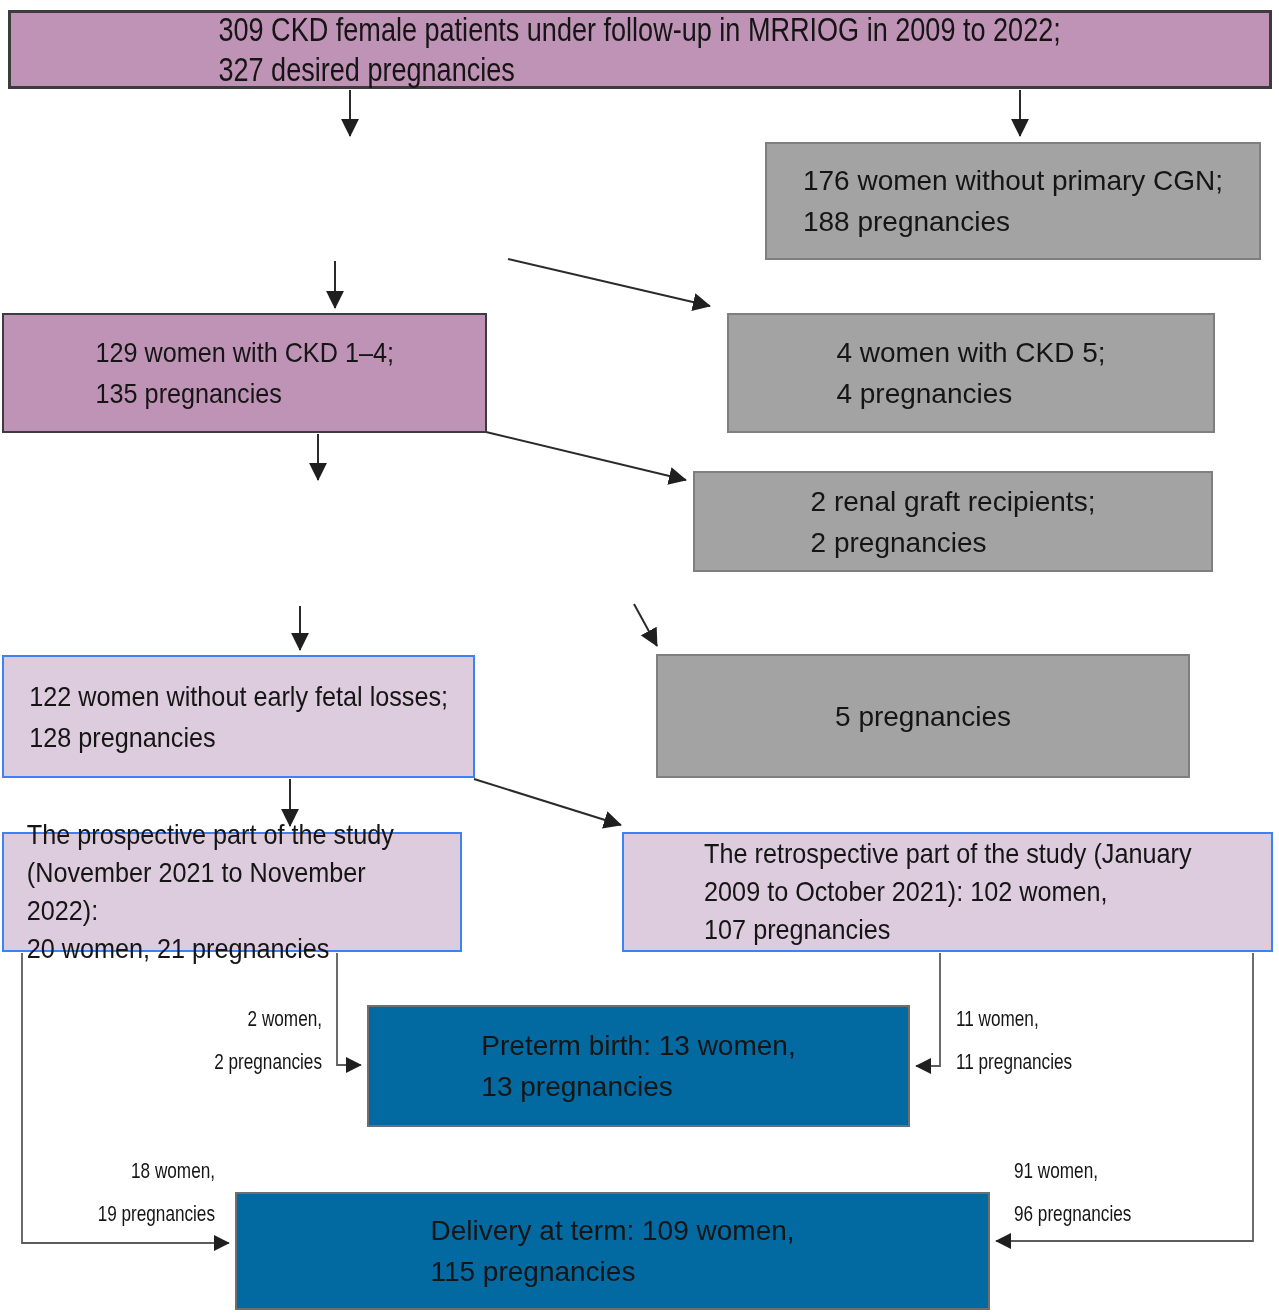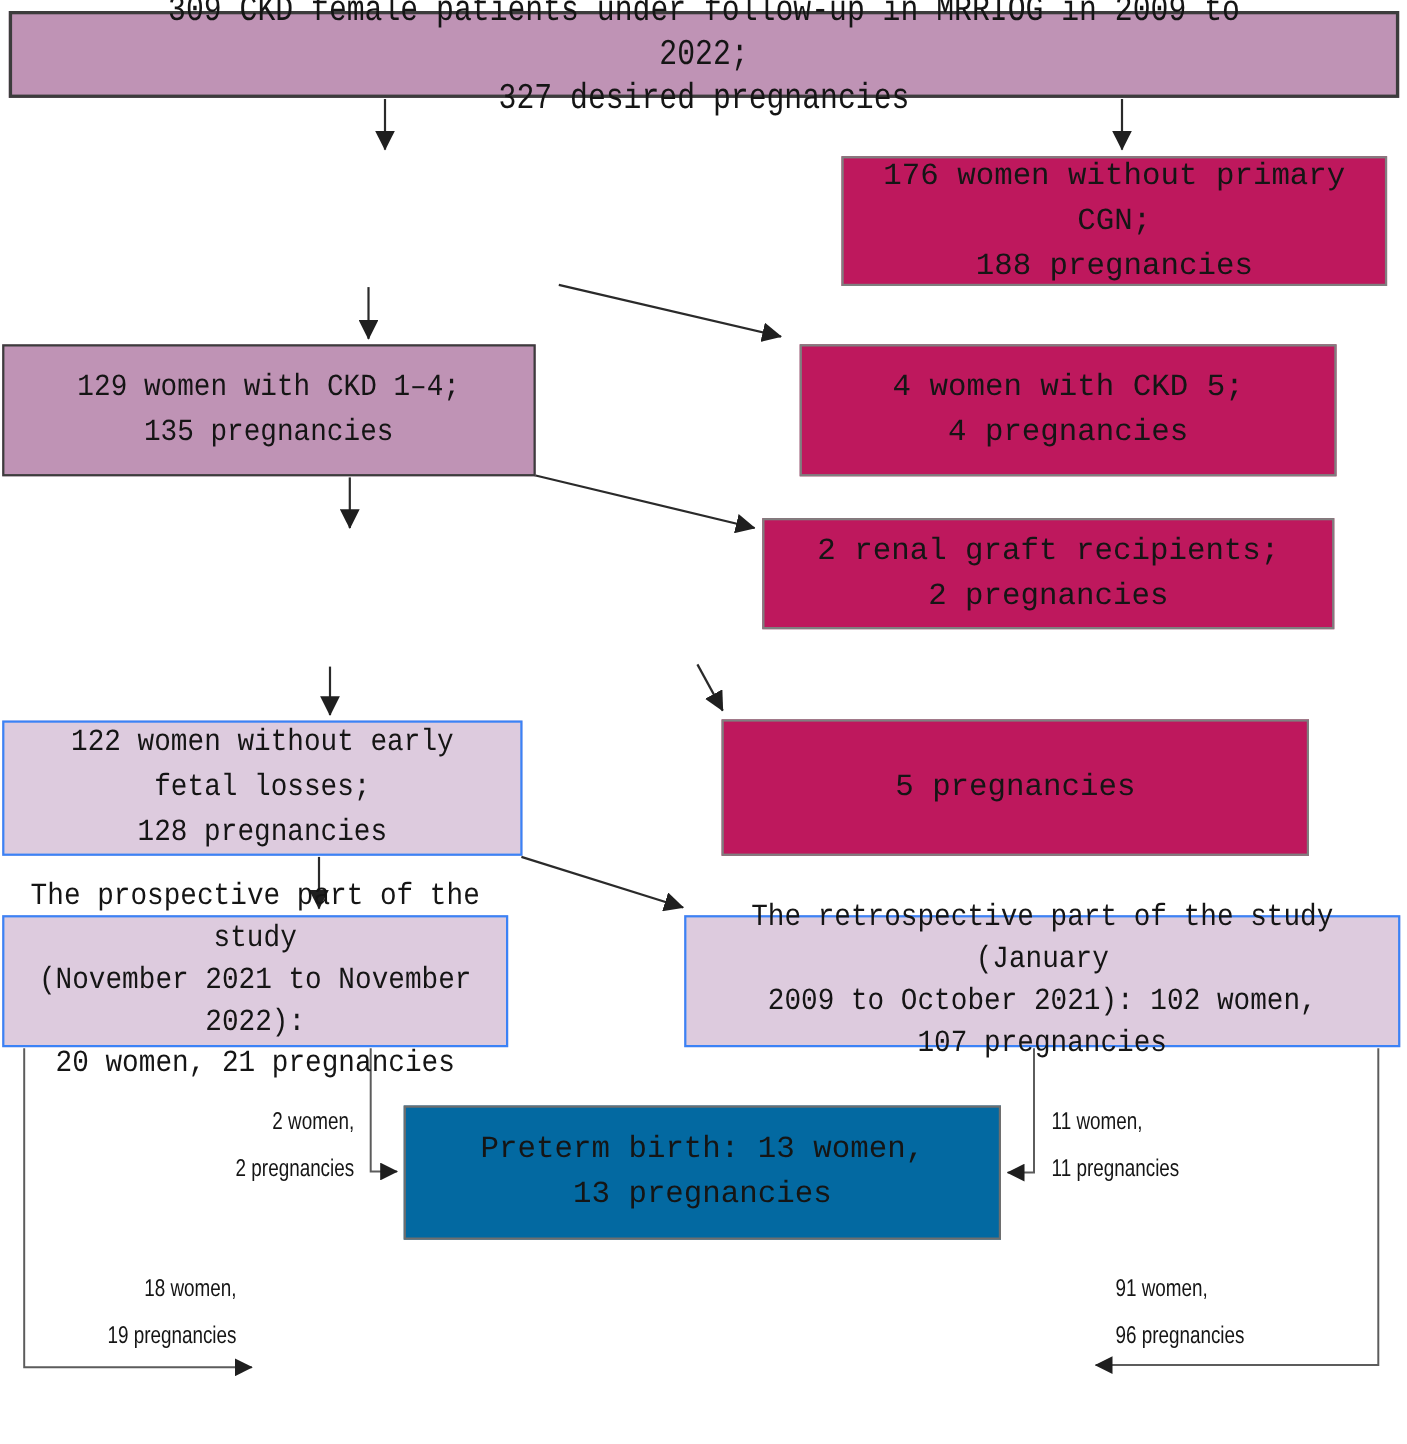--- a/index.html
+++ b/index.html
@@ -3,28 +3,28 @@
 <meta charset="utf-8">
 <style>
   html,body{margin:0;padding:0;background:#ffffff;}
   .canvas{
     position:relative;width:1279px;height:1313px;background:#ffffff;
     font-family:"Liberation Sans",sans-serif;color:#151515;overflow:hidden;
   }
   .connectors{position:absolute;left:0;top:0;width:1279px;height:1313px;pointer-events:none;}
   .box{
     position:absolute;box-sizing:border-box;
-    display:flex;align-items:center;justify-content:center;text-align:center;font-family:Liberation Mono, monospace;
+    display:flex;align-items:center;justify-content:center;text-align:left;
   }
   .tx{display:block;transform:scaleX(0.9);transform-origin:50% 50%;}
   .tx span{display:block;font-size:28px;line-height:41px;}
   .mauve{background:#bf93b5;border:2px solid #3c3c3c;}
   .pinkdark{background:#ddcbde;border:2px solid #3b82f6;}
   .pinksoft{background:#0369a1;border:2px solid #6e6e6e;}
-  .gray{background:#be185d;border:2px solid #7f7f7f;}
+  .gray{background:#a3a3a3;border:2px solid #7f7f7f;}
   .gray .tx{transform:none;}
   .topbox{border-width:3px;}
   .topbox .tx{transform:scaleX(0.82);}
   .topbox .tx span{font-size:33px;line-height:40px;}
   .row6 .tx span{line-height:38px;}
   .softbox .tx{transform:none;}
   .edge-label{position:absolute;font-size:22px;line-height:43px;}
   .edge-label .tx2{display:block;transform:scaleX(0.78);}
   .edge-label .tx2 span{display:block;}
   .al-right{text-align:right;}
@@ -119,20 +119,26 @@
       <span>107 pregnancies</span>
     </div>
   </div>
 
   <div class="box pinksoft softbox" style="left:367px;top:1005px;width:543px;height:122px;">
     <div class="tx">
       <span>Preterm birth: 13 women,</span>
       <span>13 pregnancies</span>
     </div>
   </div>
+  <div class="box pinksoft softbox" style="left:235px;top:1192px;width:755px;height:118px;">
+    <div class="tx">
+      <span>Delivery at term: 109 women,</span>
+      <span>115 pregnancies</span>
+    </div>
+  </div>
 
   <div class="edge-label al-right" style="left:140px;top:997px;width:182px;">
     <div class="tx2">
       <span>2 women,</span>
       <span>2 pregnancies</span>
     </div>
   </div>
   <div class="edge-label al-right" style="left:25px;top:1149px;width:190px;">
     <div class="tx2">
       <span>18 women,</span>

